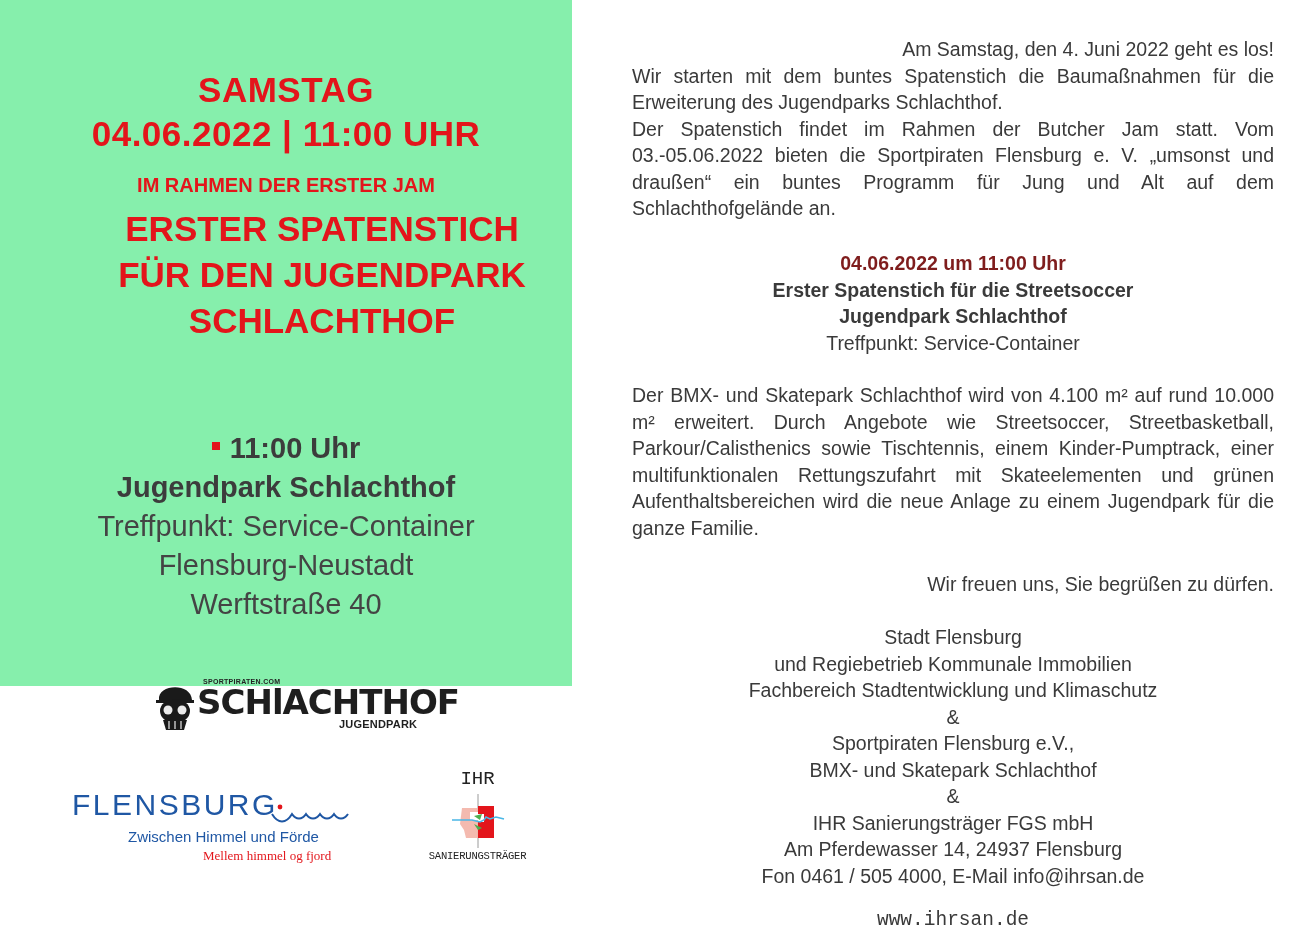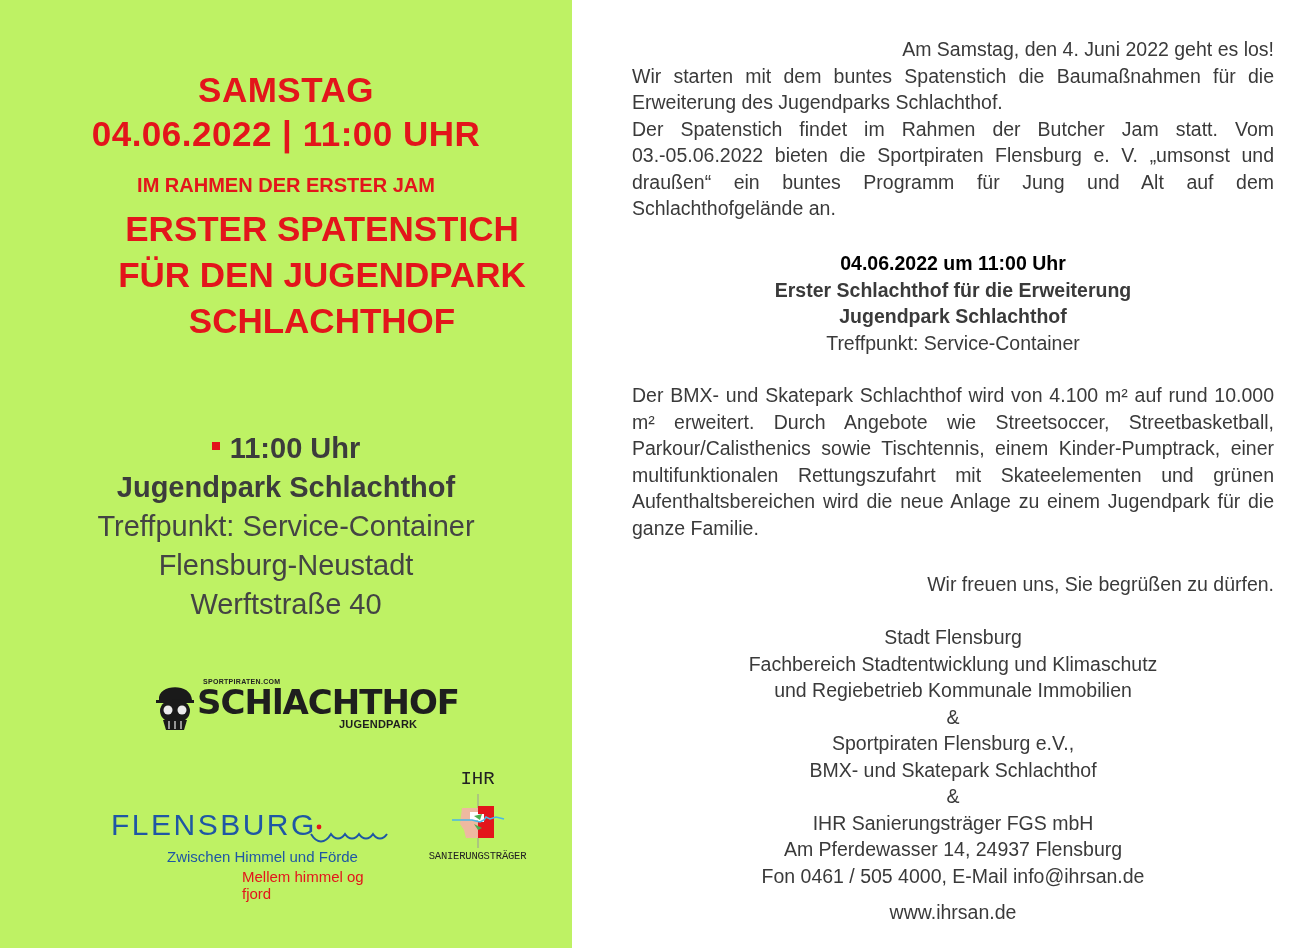--- a/index.html
+++ b/index.html
@@ -1,21 +1,21 @@
 <!DOCTYPE html>
 <html><head>
 <meta charset="utf-8">
 <style>
   * { margin: 0; padding: 0; box-sizing: border-box; }
   html, body { width: 1300px; height: 948px; overflow: hidden; background: #ffffff; }
   body { font-family: "Liberation Sans", "DejaVu Sans", sans-serif; color: #3c3c3c; position: relative; }
 
   .left {
-    position: absolute; left: 0; top: 0; width: 572px; height: 948px;
-    background: #bef264;
+    position: absolute; left: 0; top: 0; width: 572px; height: 686px;
+    background: #86efac;
   }
   .right {
     position: absolute; left: 572px; top: 0; width: 728px; height: 948px;
     background: #ffffff;
   }
 
   .headline { position: absolute; left: 0; width: 572px; text-align: center; font-weight: bold; color: #e3151b; }
   .h-day { top: 70px; font-size: 35px; letter-spacing: 0.5px; }
   .h-date { top: 114px; font-size: 35px; letter-spacing: 0.5px; }
   .h-context { top: 174px; font-size: 20px; }
@@ -24,39 +24,39 @@
   .meeting { position: absolute; left: 0; width: 572px; top: 393px; text-align: center; font-size: 29px; line-height: 39px; color: #3c3c3c; margin-top: 36px; }
   .meeting .bold { font-weight: bold; }
   .meeting .bullet { display: inline-block; width: 8px; height: 8px; background: #e3151b; vertical-align: middle; margin-right: 10px; position: relative; top: -4px; }
   .meeting .light { color: #444; }
 
   .logo-schlachthof { position: absolute; left: 155px; top: 672px; width: 270px; height: 66px; }
   .logo-schlachthof .small-url { position: absolute; left: 48px; top: 6px; font-size: 7px; font-weight: bold; color: #222; letter-spacing: 0.3px; }
   .logo-schlachthof .word { position: absolute; left: 42px; top: 10px; font-family: "DejaVu Sans", sans-serif; font-size: 34px; font-weight: bold; color: #1e1e1e; letter-spacing: -1px; font-style: normal; }
   .logo-schlachthof .sub { position: absolute; left: 184px; top: 46px; font-size: 11px; font-weight: bold; color: #1e1e1e; letter-spacing: 0.2px; }
 
-  .logo-flensburg { position: absolute; left: 70px; top: 808px; width: 280px; height: 80px; margin-left: 39px; }
+  .logo-flensburg { position: absolute; left: 70px; top: 788px; width: 280px; height: 80px; }
   .logo-flensburg .fl-word { position: absolute; left: 2px; top: 0; font-size: 30px; color: #1f57a4; letter-spacing: 2.5px; font-family: "Liberation Sans", sans-serif; }
   .logo-flensburg .wave { position: absolute; left: 200px; top: 8px; }
   .logo-flensburg .tag1 { position: absolute; left: 58px; top: 40px; font-size: 15px; color: #1f57a4; }
-  .logo-flensburg .tag2 { position: absolute; left: 133px; top: 60px; font-size: 15px; color: #e3151b; }
+  .logo-flensburg .tag2 { position: absolute; left: 133px; top: 60px; font-size: 13px; color: #e3151b; font-family: Liberation Serif, serif; }
 
   .logo-ihr { position: absolute; left: 425px; top: 768px; width: 105px; height: 100px; font-family: Liberation Mono, monospace; }
   .logo-ihr .ihr-word { position: absolute; left: 0; width: 105px; top: 0; text-align: center; font-size: 19px; color: #222; }
   .logo-ihr .ihr-mark { position: absolute; left: 25px; top: 26px; }
   .logo-ihr .ihr-sub { position: absolute; left: 0; width: 105px; top: 82px; text-align: center; font-size: 10.5px; color: #222; letter-spacing: -0.2px; }
 
   .rtext { position: absolute; left: 632px; width: 642px; font-size: 19.5px; line-height: 26.5px; color: #3a3a3a; }
   .rtext p { margin: 0; }
   .center { text-align: right; }
   .justify { text-align: justify; text-align-last: left; }
 
   .r-intro { top: 36px; }
   .r-event { top: 250px; text-align: center; }
-  .r-event .ev-date { font-weight: bold; color: #000000; }
+  .r-event .ev-date { font-weight: bold; color: #7f1d1d; }
   .r-event .ev-title { font-weight: bold; color: #3a3a3a; }
   .r-desc { top: 382px; }
   .r-greeting { top: 571px; text-align: right; }
   .r-sender { top: 624px; text-align: center; }
 </style>
 </head>
 <body>
 
 <div class="left">
   <div class="headline h-day">SAMSTAG</div>
@@ -124,34 +124,34 @@
 <div class="right"></div>
 
 <div class="rtext r-intro">
   <p class="center">Am Samstag, den 4. Juni 2022 geht es los!</p>
   <p class="justify">Wir starten mit dem buntes Spatenstich die Baumaßnahmen für die Erweiterung des Jugendparks Schlachthof.</p>
   <p class="justify">Der Spatenstich findet im Rahmen der Butcher Jam statt. Vom 03.-05.06.2022 bieten die Sportpiraten Flensburg e. V. „umsonst und draußen“ ein buntes Programm für Jung und Alt auf dem Schlachthofgelände an.</p>
 </div>
 
 <div class="rtext r-event">
   <p class="ev-date">04.06.2022 um 11:00 Uhr</p>
-  <p class="ev-title">Erster Schlachthof für die Erweiterung</p>
+  <p class="ev-title">Erster Spatenstich für die Streetsoccer</p>
   <p class="ev-title">Jugendpark Schlachthof</p>
   <p>Treffpunkt: Service-Container</p>
 </div>
 
 <div class="rtext r-desc justify">Der BMX- und Skatepark Schlachthof wird von 4.100 m² auf rund 10.000 m² erweitert. Durch Angebote wie Streetsoccer, Streetbasketball, Parkour/Calisthenics sowie Tischtennis, einem Kinder-Pumptrack, einer multifunktionalen Rettungszufahrt mit Skateelementen und grünen Aufenthaltsbereichen wird die neue Anlage zu einem Jugendpark für die ganze Familie.</div>
 
 <div class="rtext r-greeting">Wir freuen uns, Sie begrüßen zu dürfen.</div>
 
 <div class="rtext r-sender">
   <p>Stadt Flensburg</p>
+  <p>und Regiebetrieb Kommunale Immobilien</p>
   <p>Fachbereich Stadtentwicklung und Klimaschutz</p>
-  <p>und Regiebetrieb Kommunale Immobilien</p>
   <p>&amp;</p>
   <p>Sportpiraten Flensburg e.V.,</p>
   <p>BMX- und Skatepark Schlachthof</p>
   <p>&amp;</p>
   <p>IHR Sanierungsträger FGS mbH</p>
   <p>Am Pferdewasser 14, 24937 Flensburg</p>
   <p>Fon 0461 / 505 4000, E-Mail info@ihrsan.de</p>
-  <p style="margin-top:10px;">www.ihrsan.de</p>
+  <p style="margin-top:18px;font-family:Liberation Mono, monospace;">www.ihrsan.de</p>
 </div>
 
 </body></html>

